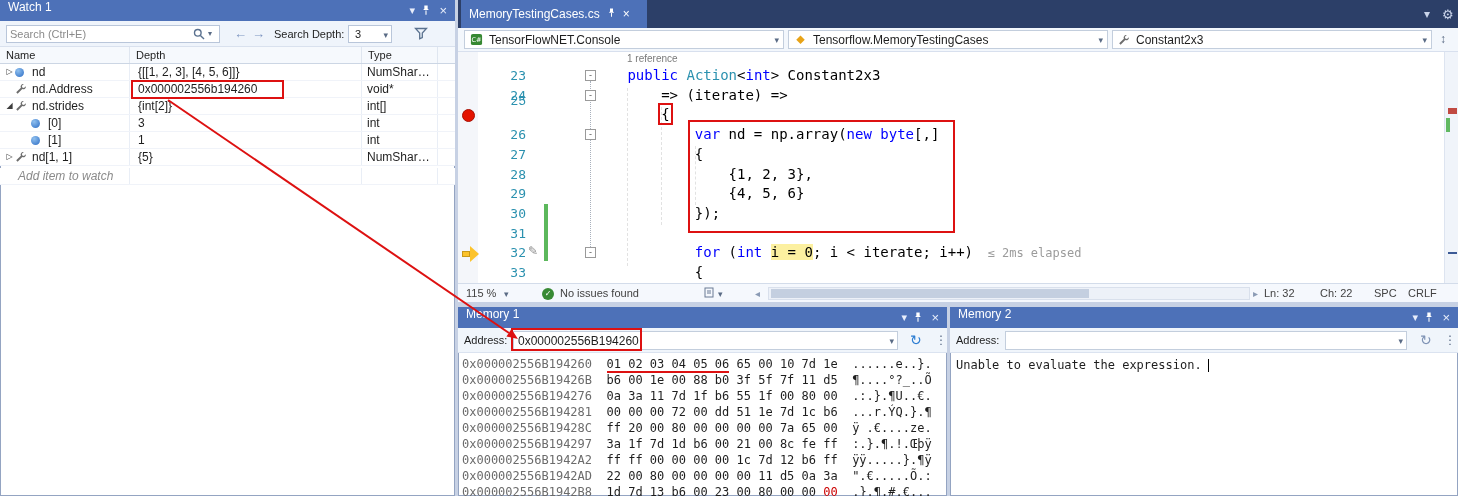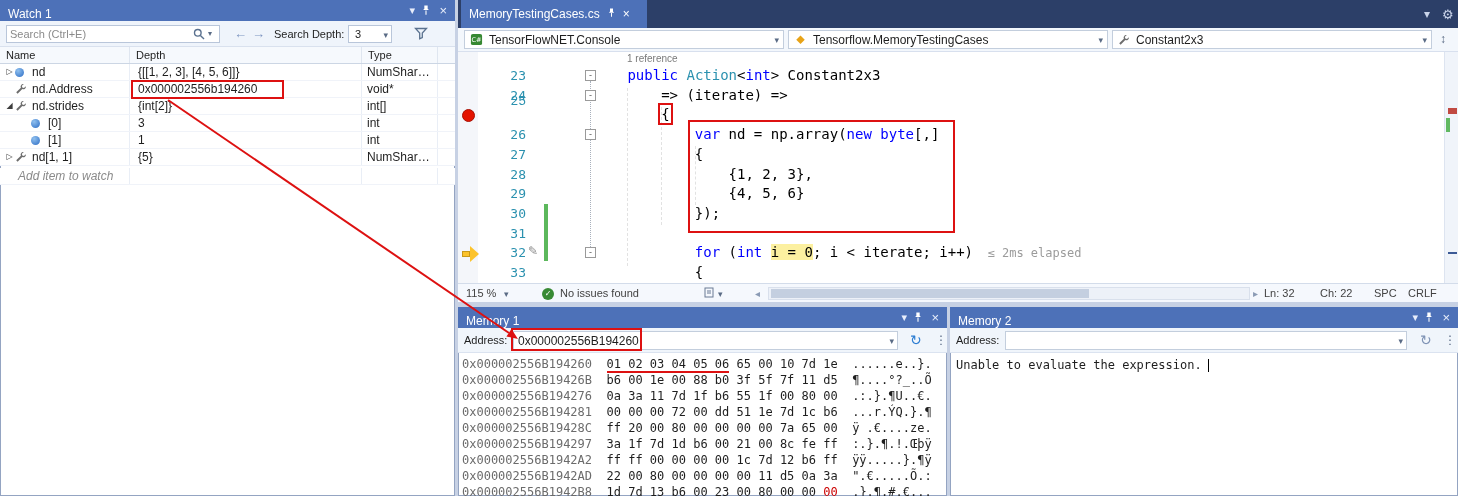--- a/index.html
+++ b/index.html
@@ -1,20 +1,20 @@
 <!DOCTYPE html>
 <html><head>
 <meta charset="utf-8">
 <style>
   *{box-sizing:border-box;margin:0;padding:0}
   html,body{width:1458px;height:496px;overflow:hidden}
   body{position:relative;background:#c7d1e4;font-family:"Liberation Sans",sans-serif;font-size:12px;color:#1e1e1e}
   .panel{position:absolute;background:#fff;box-shadow:0 0 0 1px #94a4c2 inset}
   
-  .tb{position:relative;height:21px;background:#4d71b8;color:#fff;display:flex;align-items:flex-end;padding-left:8px;font-size:12px}
+  .tb{position:relative;height:21px;background:#4d71b8;color:#fff;display:flex;align-items:flex-start;padding-left:8px;font-size:12px}
   .tbi{position:absolute;top:0;height:21px;display:flex;align-items:center;color:#e8eefb;font-size:11px;cursor:default}
   
   #watch{left:0;top:0;width:455px;height:496px}
   #wtoolbar{position:absolute;top:21px;left:0;right:0;height:26px;background:#eff4fb;border-bottom:1px solid #d9e1ee}
   #wsearch{position:absolute;left:6px;top:4px;width:214px;height:18px;background:#fff;border:1px solid #b9c6da}
   #wsearch input{position:absolute;left:3px;top:0;width:180px;height:16px;border:none;outline:none;font:11px "Liberation Sans",sans-serif;color:#1e1e1e}
   #wsearch input::placeholder{color:#8b8b8b}
   .navarrow{position:absolute;top:5px;color:#7d94c0;font-size:13px}
   #sdlabel{position:absolute;left:274px;top:7px;font-size:11px}
   #depthcombo{position:absolute;left:348px;top:4px;width:44px;height:18px;background:#fff;border:1px solid #b9c6da;font-size:11px;line-height:16px;padding-left:6px}

